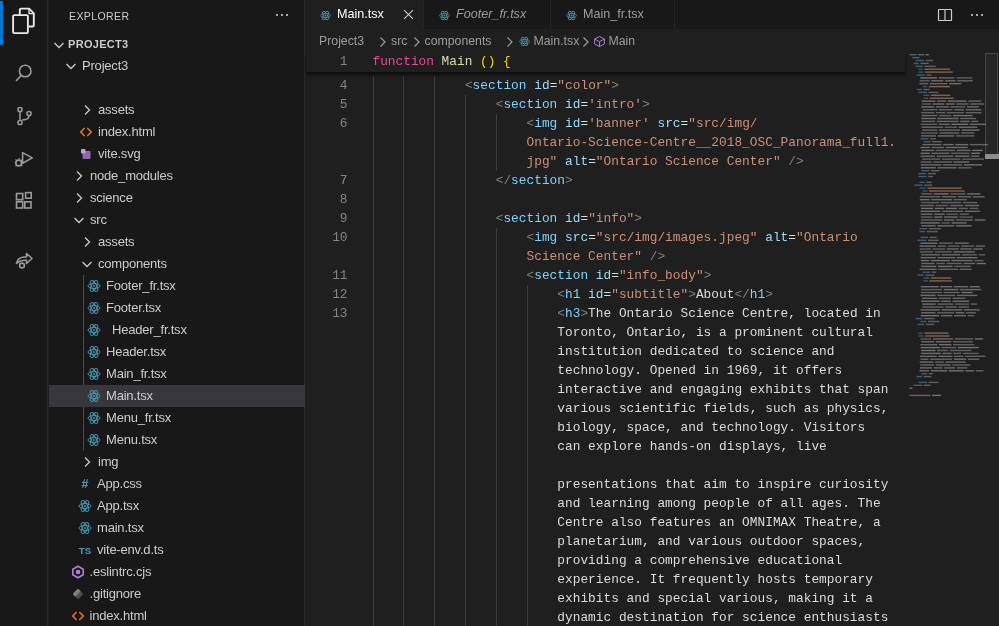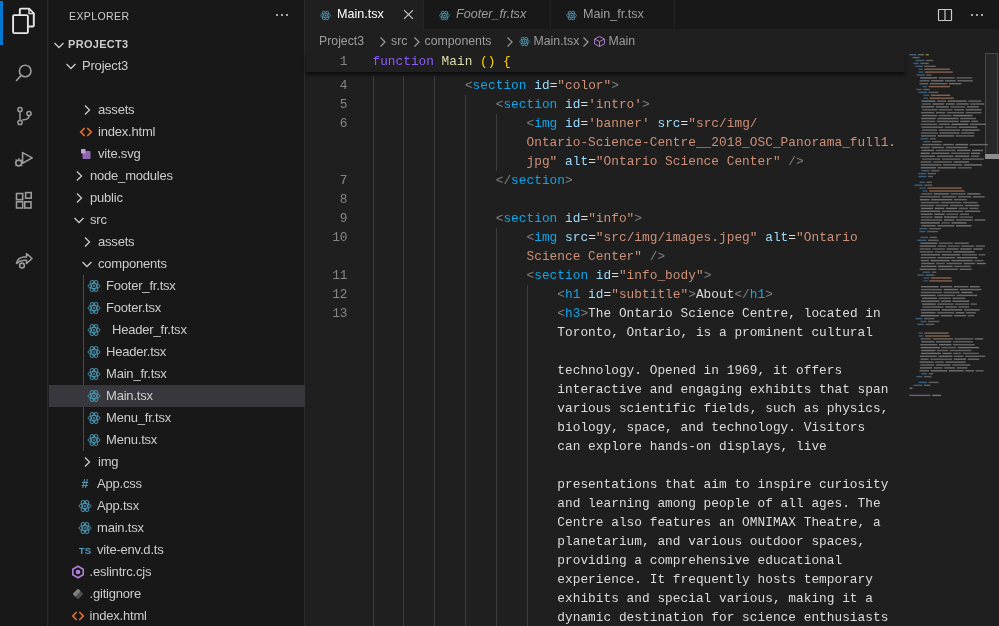--- a/index.html
+++ b/index.html
@@ -31,22 +31,22 @@
 .bci { width:13px; height:13px; }
 #codebg { position:absolute; left:0; top:52px; width:693px; height:574px; background:#1f1f1f; }
 .ig { position:absolute; width:1px; background:#3c3c3c; }
 .cr { position:absolute; left:372.5px; height:19px; line-height:19px; font-family:"Liberation Mono", monospace;
       font-size:12.8px; letter-spacing:0.02px; white-space:pre; color:#d4d4d4; }
 i { font-style:normal; font-weight:normal; }
 .ln { position:absolute; left:306px; width:41.5px; height:19px; line-height:19px; text-align:right;
       font-family:"Liberation Mono", monospace; font-size:12.8px; color:#858585; }
 .ln { left:0px; }
 #gutter { position:absolute; left:306px; top:0; width:41.5px; }
-i.p { color:#808080 } i.t { color:#0ea5e9 } i.a { color:#9cdcfe } i.s { color:#ce9178 }
-i.w { color:#dcdcdc } i.k { color:#8b5cf6 } i.f { color:#dcdcaa } i.g { color:#ffd700 }
+i.p { color:#808080 } i.t { color:#7dd3fc } i.a { color:#9cdcfe } i.s { color:#ce9178 }
+i.w { color:#dcdcdc } i.k { color:#ec4899 } i.f { color:#dcdcaa } i.g { color:#ffd700 }
 #sticky { position:absolute; left:306px; top:52px; width:599px; height:20px; background:#1f1f1f;
    box-shadow:0 3px 3px rgba(0,0,0,0.55); }
 #sticky .ln2 { position:absolute; left:0; top:0; width:41.5px; text-align:right; font-family:"Liberation Mono",monospace; font-size:12.8px; line-height:20px; color:#858585; }
 #sticky .sc { position:absolute; left:66.5px; top:0; font-family:"Liberation Mono",monospace; font-size:12.8px; line-height:20px; white-space:pre; }
 #scroll { position:absolute; left:984px; top:0; width:15px; height:626px; }
 .thumb { position:absolute; left:0.5px; top:53px; width:13px; height:105px; background:rgba(121,121,121,0.10); border:1px solid rgba(150,150,150,0.30); }
 .cursmark { position:absolute; left:0.5px; top:154px; width:14px; height:4.5px; background:#8d8d8d; }
 </style></head>
 <body>
 <div id="root">
@@ -140,21 +140,21 @@
 <div class="trow" style="top:164.5px">
         <span class="chw" style="left:22px"><svg class="ch" viewBox="0 0 16 16">
             <path d="M6 3.5 10.5 8 6 12.5" fill="none" stroke="#cccccc" stroke-width="1.3"></path>
           </svg></span>
         <span class="tl" style="left:41px">node_modules</span>
       </div>
 <div class="trow" style="top:186.5px">
         <span class="chw" style="left:22px"><svg class="ch" viewBox="0 0 16 16">
             <path d="M6 3.5 10.5 8 6 12.5" fill="none" stroke="#cccccc" stroke-width="1.3"></path>
           </svg></span>
-        <span class="tl" style="left:41px">public</span>
+        <span class="tl" style="left:41px">science</span>
       </div>
 <div class="trow" style="top:208.5px">
         <span class="chw" style="left:22px"><svg class="ch" viewBox="0 0 16 16">
             <path d="M3.5 6 8 10.5 12.5 6" fill="none" stroke="#cccccc" stroke-width="1.3"></path>
           </svg></span>
         <span class="tl" style="left:41px">src</span>
       </div>
 <div class="trow" style="top:230.5px">
         <span class="chw" style="left:30px"><svg class="ch" viewBox="0 0 16 16">
             <path d="M6 3.5 10.5 8 6 12.5" fill="none" stroke="#cccccc" stroke-width="1.3"></path>
@@ -437,21 +437,21 @@
 <div class="cr" style="top:152px"><i>                    </i><i class="s">jpg"</i><i class="w"> </i><i class="a">alt</i><i class="w">=</i><i class="s">"Ontario Science Center"</i><i class="w"> </i><i class="p">/&gt;</i></div>
 <div class="cr" style="top:171px"><i>                </i><i class="p">&lt;/</i><i class="t">section</i><i class="p">&gt;</i></div>
 <div class="cr" style="top:190px"></div>
 <div class="cr" style="top:209px"><i>                </i><i class="p">&lt;</i><i class="t">section</i><i class="w"> </i><i class="a">id</i><i class="w">=</i><i class="s">"info"</i><i class="p">&gt;</i></div>
 <div class="cr" style="top:228px"><i>                    </i><i class="p">&lt;</i><i class="t">img</i><i class="w"> </i><i class="a">src</i><i class="w">=</i><i class="s">"src/img/images.jpeg"</i><i class="w"> </i><i class="a">alt</i><i class="w">=</i><i class="s">"Ontario</i></div>
 <div class="cr" style="top:247px"><i>                    </i><i class="s">Science Center"</i><i class="w"> </i><i class="p">/&gt;</i></div>
 <div class="cr" style="top:266px"><i>                    </i><i class="p">&lt;</i><i class="t">section</i><i class="w"> </i><i class="a">id</i><i class="w">=</i><i class="s">"info_body"</i><i class="p">&gt;</i></div>
 <div class="cr" style="top:285px"><i>                        </i><i class="p">&lt;</i><i class="t">h1</i><i class="w"> </i><i class="a">id</i><i class="w">=</i><i class="s">"subtitle"</i><i class="p">&gt;</i><i class="w">About</i><i class="p">&lt;/</i><i class="t">h1</i><i class="p">&gt;</i></div>
 <div class="cr" style="top:304px"><i>                        </i><i class="p">&lt;</i><i class="t">h3</i><i class="p">&gt;</i><i class="w">The Ontario Science Centre, located in</i></div>
 <div class="cr" style="top:323px"><i>                        </i><i class="w">Toronto, Ontario, is a prominent cultural</i></div>
-<div class="cr" style="top:342px"><i>                        </i></div>
+<div class="cr" style="top:342px"><i>                        </i><i class="w">institution dedicated to science and</i></div>
 <div class="cr" style="top:361px"><i>                        </i><i class="w">technology. Opened in 1969, it offers</i></div>
 <div class="cr" style="top:380px"><i>                        </i><i class="w">interactive and engaging exhibits that span</i></div>
 <div class="cr" style="top:399px"><i>                        </i><i class="w">various scientific fields, such as physics,</i></div>
 <div class="cr" style="top:418px"><i>                        </i><i class="w">biology, space, and technology. Visitors</i></div>
 <div class="cr" style="top:437px"><i>                        </i><i class="w">can explore hands-on displays, live</i></div>
 <div class="cr" style="top:456px"><i>                        </i></div>
 <div class="cr" style="top:475px"><i>                        </i><i class="w">presentations that aim to inspire curiosity</i></div>
 <div class="cr" style="top:494px"><i>                        </i><i class="w">and learning among people of all ages. The</i></div>
 <div class="cr" style="top:513px"><i>                        </i><i class="w">Centre also features an OMNIMAX Theatre, a</i></div>
 <div class="cr" style="top:532px"><i>                        </i><i class="w">planetarium, and various outdoor spaces,</i></div>

